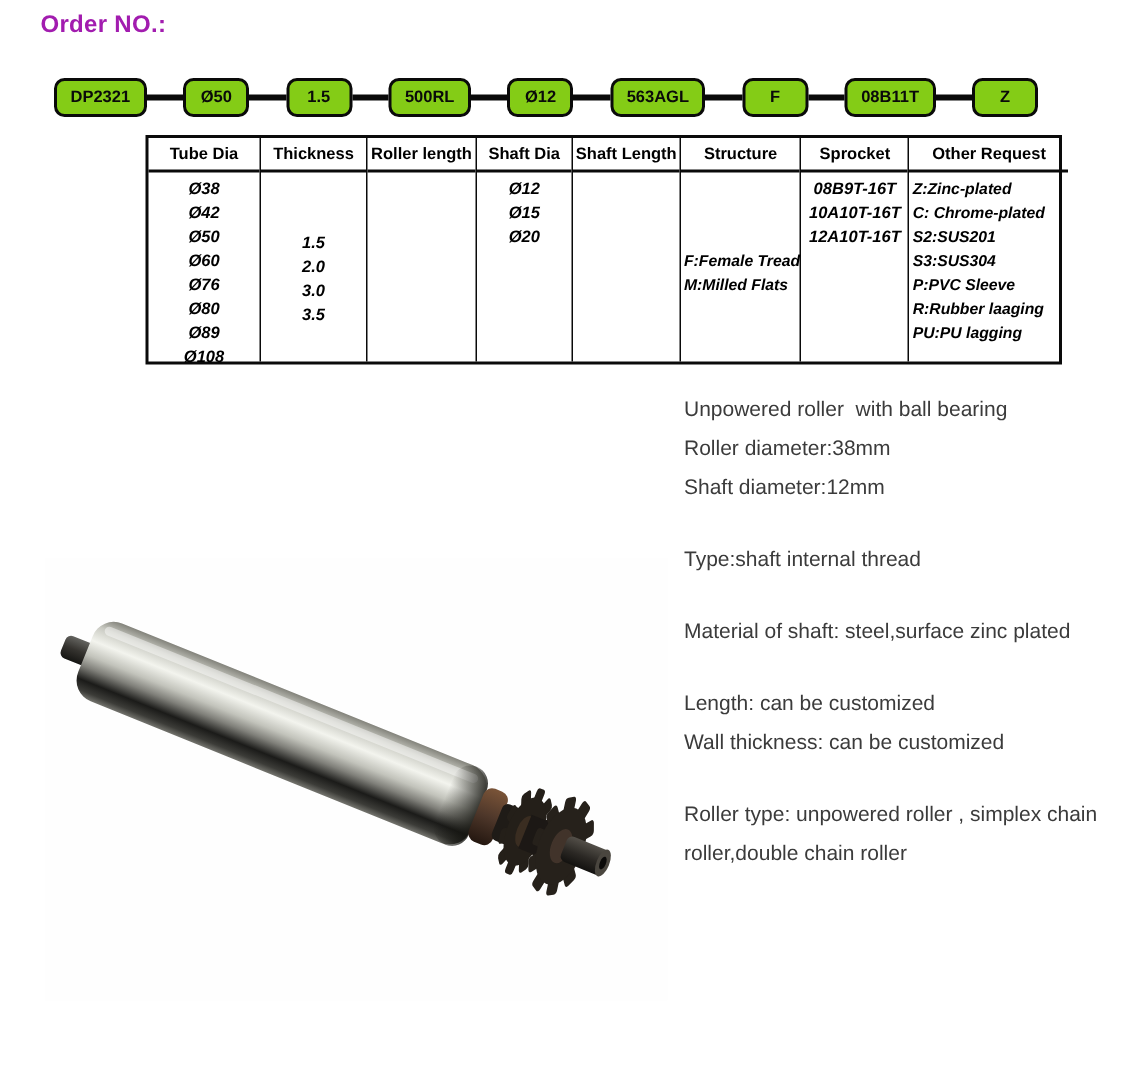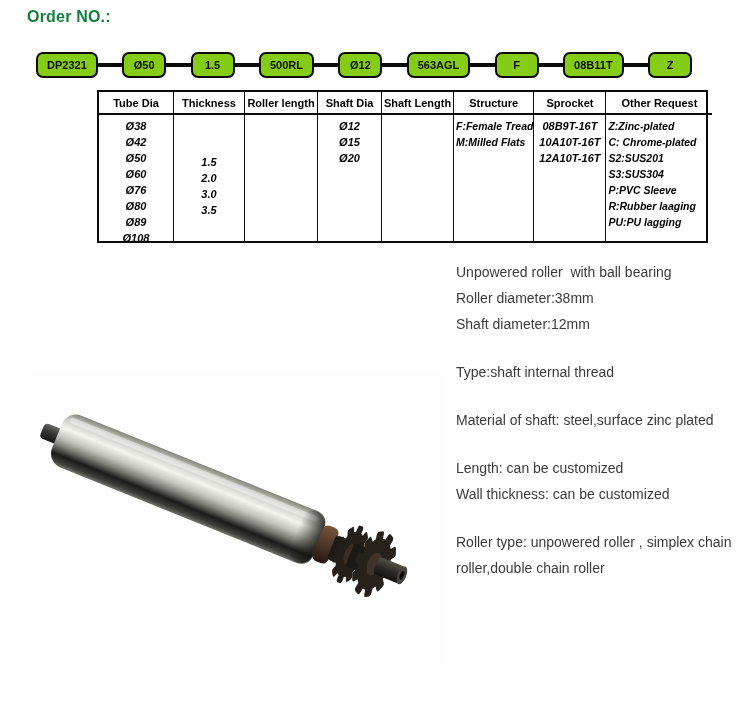--- a/index.html
+++ b/index.html
@@ -4,21 +4,21 @@
 <style>
   html,body { margin:0; padding:0; }
   body {
     width:750px; height:720px; position:relative; overflow:hidden;
     background:#ffffff; font-family:"Liberation Sans", sans-serif; color:#000;
   }
 
   
   .page-title {
     position:absolute; left:27px; top:8px;
-    font-size:16px; font-weight:bold; color:#15803d; letter-spacing:.2px;
+    font-size:16px; font-weight:bold; color:#a21caf; letter-spacing:.2px;
   }
 
   
   .code-row {
     position:absolute; left:36px; top:51px; width:656px; height:28px;
     display:flex; align-items:center;
   }
   .code-box {
     box-sizing:border-box; min-width:44px; height:26px; padding:0 9px;
     border:2.5px solid #0a0a0a; border-radius:7px; background:#84cc16;
@@ -42,21 +42,21 @@
   .col-values { padding-top:3px; font-size:11px; font-weight:bold; line-height:16px;font-style:italic; }
   .col-values div { white-space:nowrap; }
   .align-center .col-values { text-align:center; }
   .align-left  .col-values { text-align:left; padding-left:2px; font-size:10.5px; }
 
   .w-tube   { flex:0 0 75px; }
   .w-thick  { flex:0 0 71px;gap:36px; }
   .w-rlen   { flex:0 0 73px; }
   .w-sdia   { flex:0 0 64px; }
   .w-slen   { flex:0 0 72px; }
-  .w-struct { flex:0 0 78px; }
+  .w-struct { flex:0 0 78px;gap:48px; }
   .w-sprock { flex:0 0 72px; }
   .w-other  { flex:0 0 106px; }
 
   
   .photo {
     position:absolute; left:30px; top:372px; width:415px; height:295px;
     background:#fefefe;
   }
 
   

